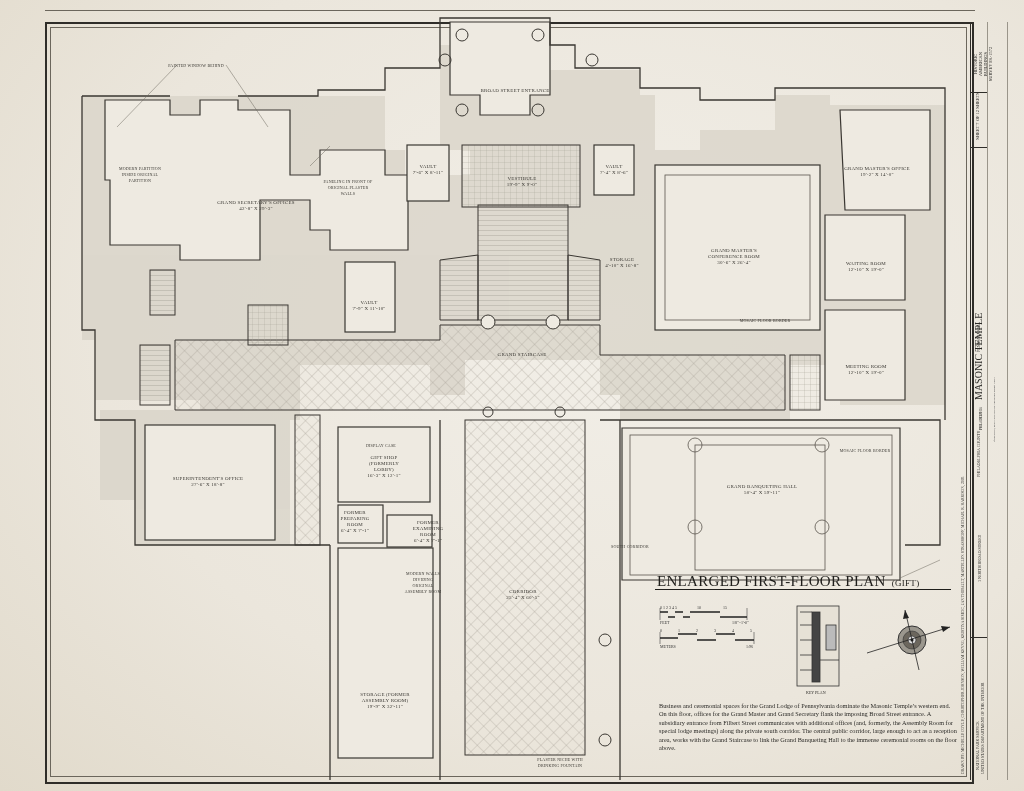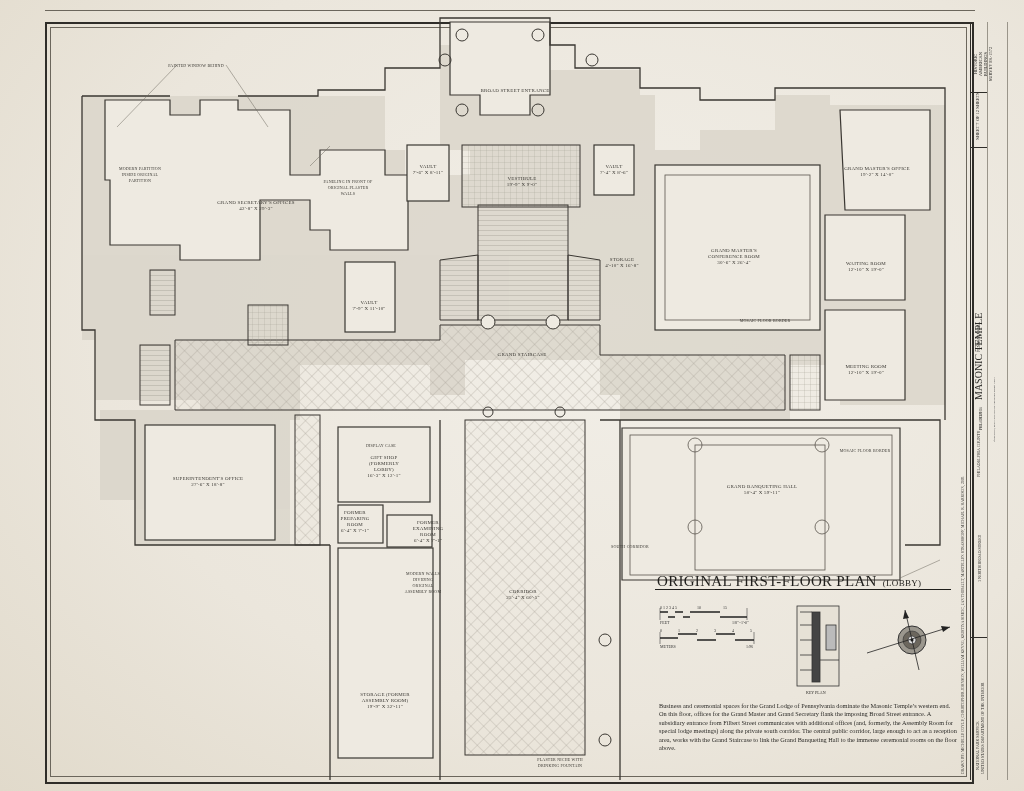--- a/index.html
+++ b/index.html
@@ -199,21 +199,21 @@
   <div class="lbl small" style="left:196px;top:63px;">PAINTED WINDOW BEHIND</div>
   <div class="lbl small" style="left:140px;top:166px;width:44px;white-space:normal;">MODERN PARTITION INSIDE ORIGINAL PARTITION</div>
   <div class="lbl small" style="left:348px;top:179px;width:55px;white-space:normal;">PANELING IN FRONT OF ORIGINAL PLASTER WALLS</div>
   <div class="lbl small" style="left:765px;top:318px;">MOSAIC FLOOR BORDER</div>
   <div class="lbl small" style="left:865px;top:448px;">MOSAIC FLOOR BORDER</div>
   <div class="lbl small" style="left:423px;top:571px;width:40px;white-space:normal;">MODERN WALLS DIVIDING ORIGINAL ASSEMBLY ROOM</div>
   <div class="lbl small" style="left:381px;top:443px;">DISPLAY CASE</div>
   <div class="lbl small" style="left:630px;top:544px;">SOUTH CORRIDOR</div>
   <div class="lbl small" style="left:560px;top:757px;width:50px;white-space:normal;">PLASTER NICHE WITH DRINKING FOUNTAIN</div>
 
-  <div class="plan-title"><span>ORIGINAL FIRST-FLOOR PLAN</span><small>(LOBBY)</small></div>
+  <div class="plan-title"><span>ENLARGED FIRST-FLOOR PLAN</span><small>(GIFT)</small></div>
   <div class="plan-rule"></div>
 
   <svg width="1024" height="791">
     <g stroke="#222" stroke-width="1.5" fill="none">
       <path d="M660 612 H668 M668 617 H675 M675 612 H683 M683 617 H690 M690 612 H697 M697 612 H720 M720 617 H747"></path>
       <path d="M660 638 H678 M678 634 H697 M697 640 H716 M716 634 H735 M735 640 H754"></path>
     </g>
     <g stroke="#222" stroke-width="0.5">
       <line x1="660" y1="608" x2="660" y2="620"></line>
         <line x1="747" y1="608" x2="747" y2="620"></line>

